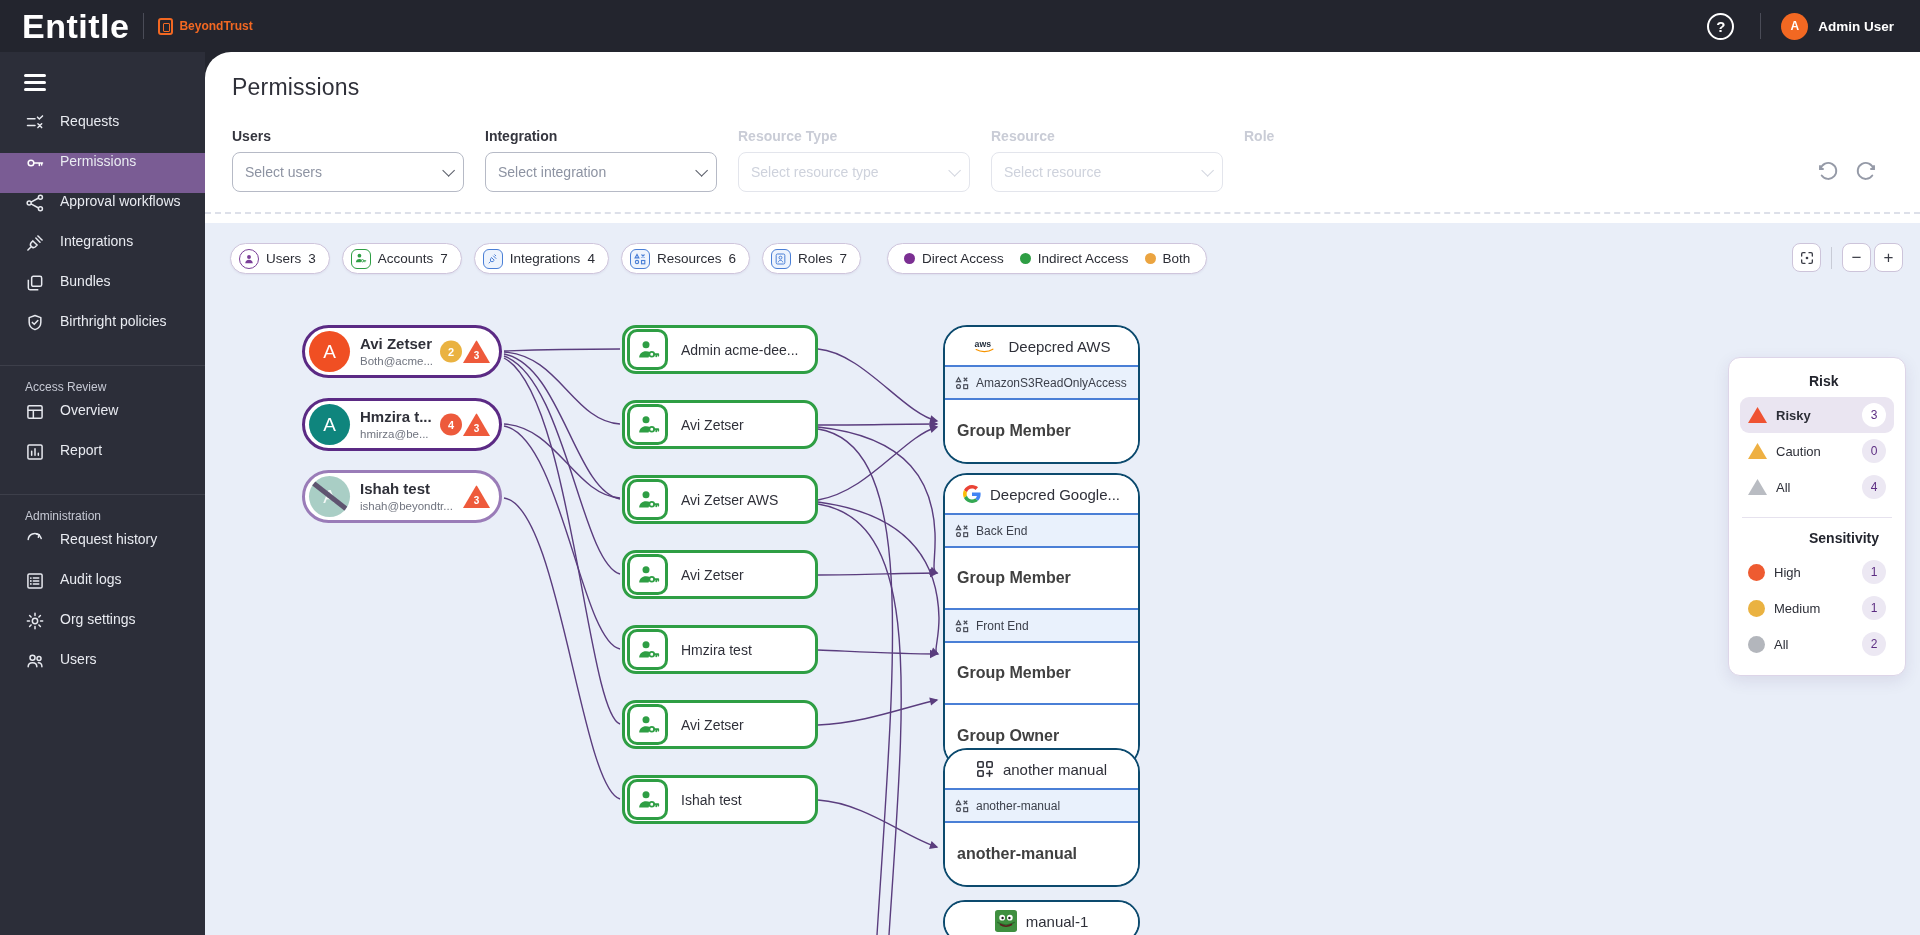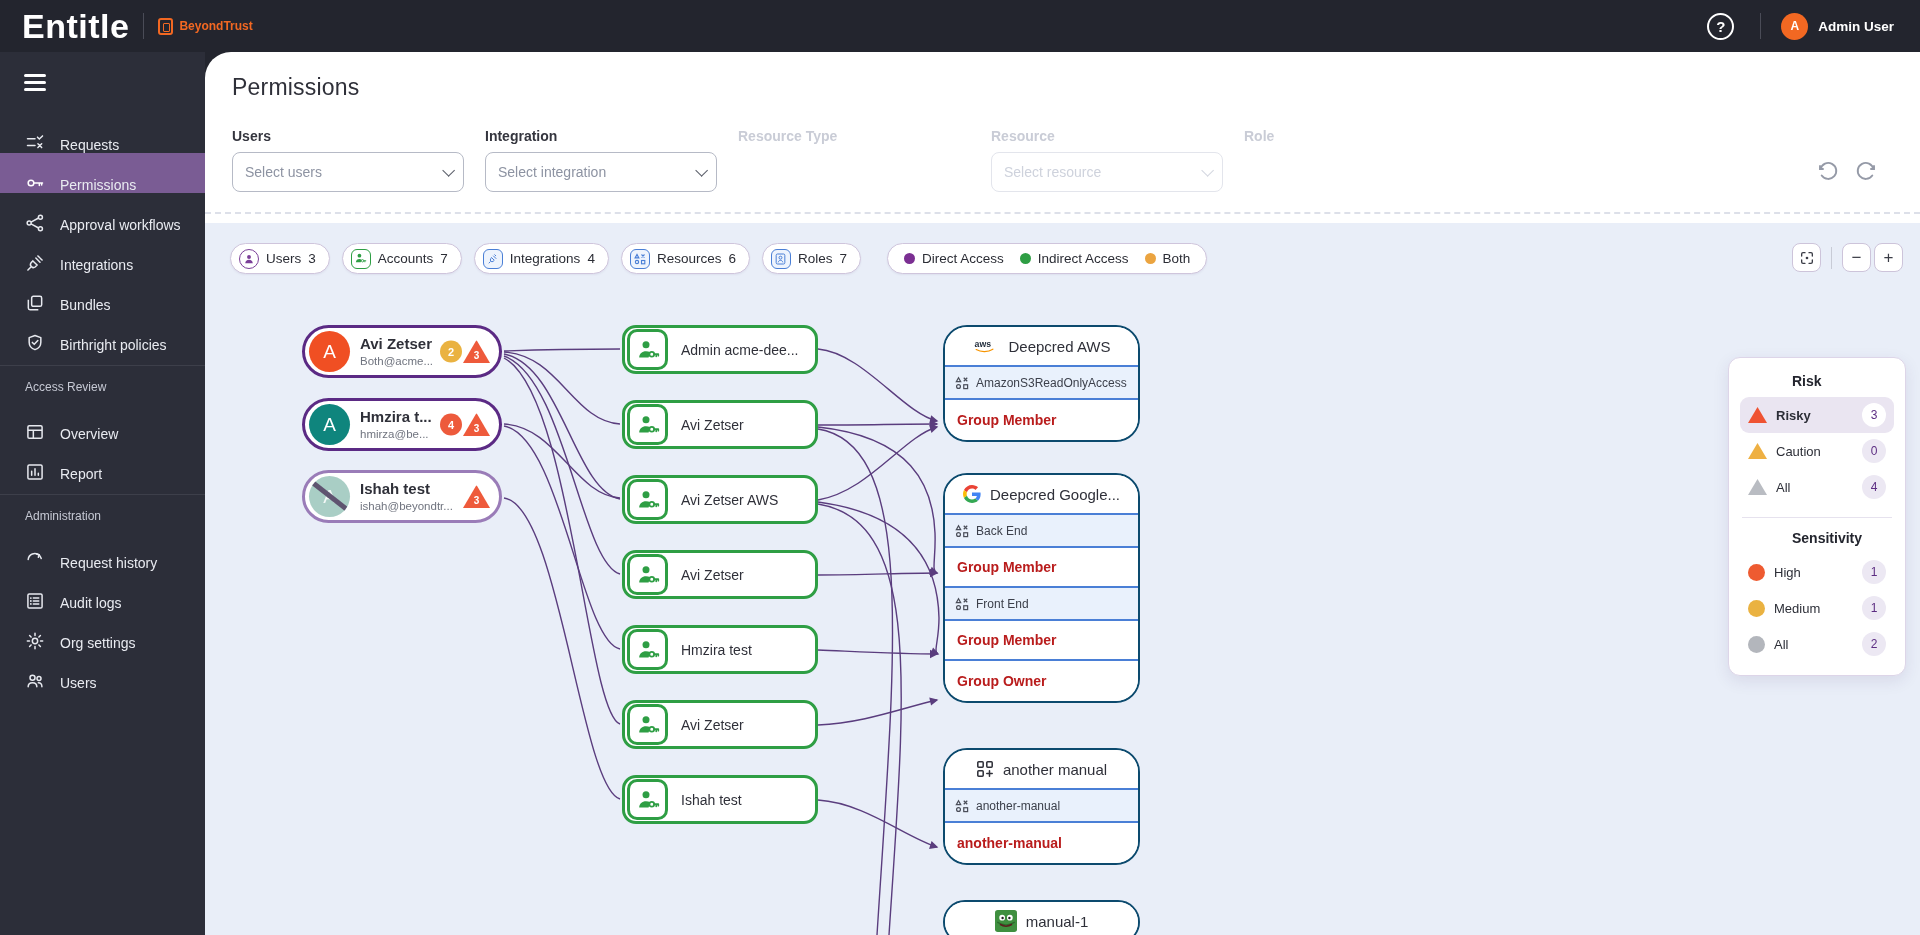--- a/index.html
+++ b/index.html
@@ -24,21 +24,21 @@
   .avatar { width:27px; height:27px; border-radius:50%; background:#f26822; color:#fff;
     display:flex; align-items:center; justify-content:center; font-size:12px; font-weight:700; }
   .uname-tb { font-size:13.5px; font-weight:700; margin:0 26px 0 10px; }
 
   
   .sidebar { position:absolute; left:0; top:52px; width:205px; height:883px; background:#2c2e39;
     color:#e9ebf1; z-index:4; }
   .hamburger { margin:22px 0 0 24px; width:22px; cursor:pointer; }
   .hamburger div { height:2.5px; background:#fff; border-radius:2px; margin-bottom:4.5px; width:22px; }
   .nav { margin-top:22px; }
-  .nav-item { height:40px; display:flex; align-items:flex-end; gap:15px; padding-left:25px;
+  .nav-item { height:40px; display:flex; align-items:flex-start; gap:15px; padding-left:25px;
     font-size:14px; cursor:pointer; }
   .nav-item.active { background:#7a5c94; }
   .nav-item svg { flex:0 0 auto; }
   .side-sep { height:1px; background:#3d3f4a; margin-top:12px; }
   .side-label { font-size:12px; color:#c6c9d4; padding:14px 0 8px 25px; }
 
   
   .main { position:absolute; left:205px; top:52px; width:1715px; height:883px; background:#fff;
     border-top-left-radius:26px; }
   .page-title { font-size:23px; font-weight:500; color:#2f3039; margin:22px 0 0 27px;
@@ -121,29 +121,29 @@
     align-items:center; justify-content:center; flex:0 0 auto; }
   .albl { font-size:14px; color:#2f3039; margin-left:13px; white-space:nowrap; overflow:hidden; }
 
   
   .rgroup { position:absolute; left:738px; width:197px; background:#fff; border:2px solid #0c4a6e;
     border-radius:24px; overflow:hidden; z-index:2; }
   .rg-header { height:40px; display:flex; align-items:center; justify-content:center; gap:9px;
     font-size:15px; color:#2f3039; border-bottom:2px solid #4a7fd6; background:#fff; cursor:pointer; }
   .rg-res { height:33px; background:#e9f1fc; border-bottom:2px solid #4a7fd6; display:flex;
     align-items:center; gap:7px; padding:15px 10px; font-size:12px; color:#3c404b; cursor:pointer; }
-  .rg-role { height:40px; display:flex; align-items:center; padding:0 12px; font-size:14px;
-    font-weight:700; color:#b91c1c; border-bottom:2px solid #4a7fd6; background:#fff; cursor:pointer; }
+  .rg-role { height:62px; display:flex; align-items:center; padding:0 12px; font-size:16px;
+    font-weight:700; color:#404040; border-bottom:2px solid #4a7fd6; background:#fff; cursor:pointer; }
   .rg-role:last-child, .rg-res:last-child { border-bottom:none; }
 
   
   .risk-panel { position:absolute; left:1523px; top:134px; width:178px; background:#fff;
     border:1px solid #ddd5e8; border-radius:12px; box-shadow:0 5px 16px rgba(60,40,100,.10);
     padding:13px 11px; z-index:3; }
-  .rp-title { font-size:14px; font-weight:700; color:#23252e; margin:2px 0 8px 4px;padding-left:48px; }
+  .rp-title { font-size:14px; font-weight:700; color:#23252e; margin:2px 0 8px 21px;padding-left:48px; }
   .rp-row { height:36px; display:flex; align-items:center; gap:9px; padding:0 8px; border-radius:9px;
     cursor:pointer; }
   .rp-row.sel { background:#eae5f1; }
   .rp-row .lbl { flex:1; font-size:13px; color:#2c2e37; }
   .rp-row.sel .lbl { font-weight:700; }
   .tri { width:19px; height:16px; clip-path:polygon(50% 0,100% 100%,0 100%); }
   .cir { width:17px; height:17px; border-radius:50%; }
   .cnt { min-width:24px; height:24px; border-radius:50%; background:#ece8f3; color:#5c2d82;
     font-size:12px; display:flex; align-items:center; justify-content:center; }
   .rp-row.sel .cnt { background:#fff; }
@@ -286,20 +286,24 @@
     </div>
     <div class="fcol">
       <div class="flabel">Integration</div>
       <div class="fselect">
         <span class="ph">Select integration</span>
         <span class="chev"></span>
       </div>
     </div>
     <div class="fcol disabled">
       <div class="flabel">Resource Type</div>
+      <div class="fselect">
+        <span class="ph">Select resource type</span>
+        <span class="chev"></span>
+      </div>
     </div>
     <div class="fcol disabled">
       <div class="flabel">Resource</div>
       <div class="fselect">
         <span class="ph">Select resource</span>
         <span class="chev"></span>
       </div>
     </div>
     <div class="fcol disabled">
       <div class="flabel">Role</div>

